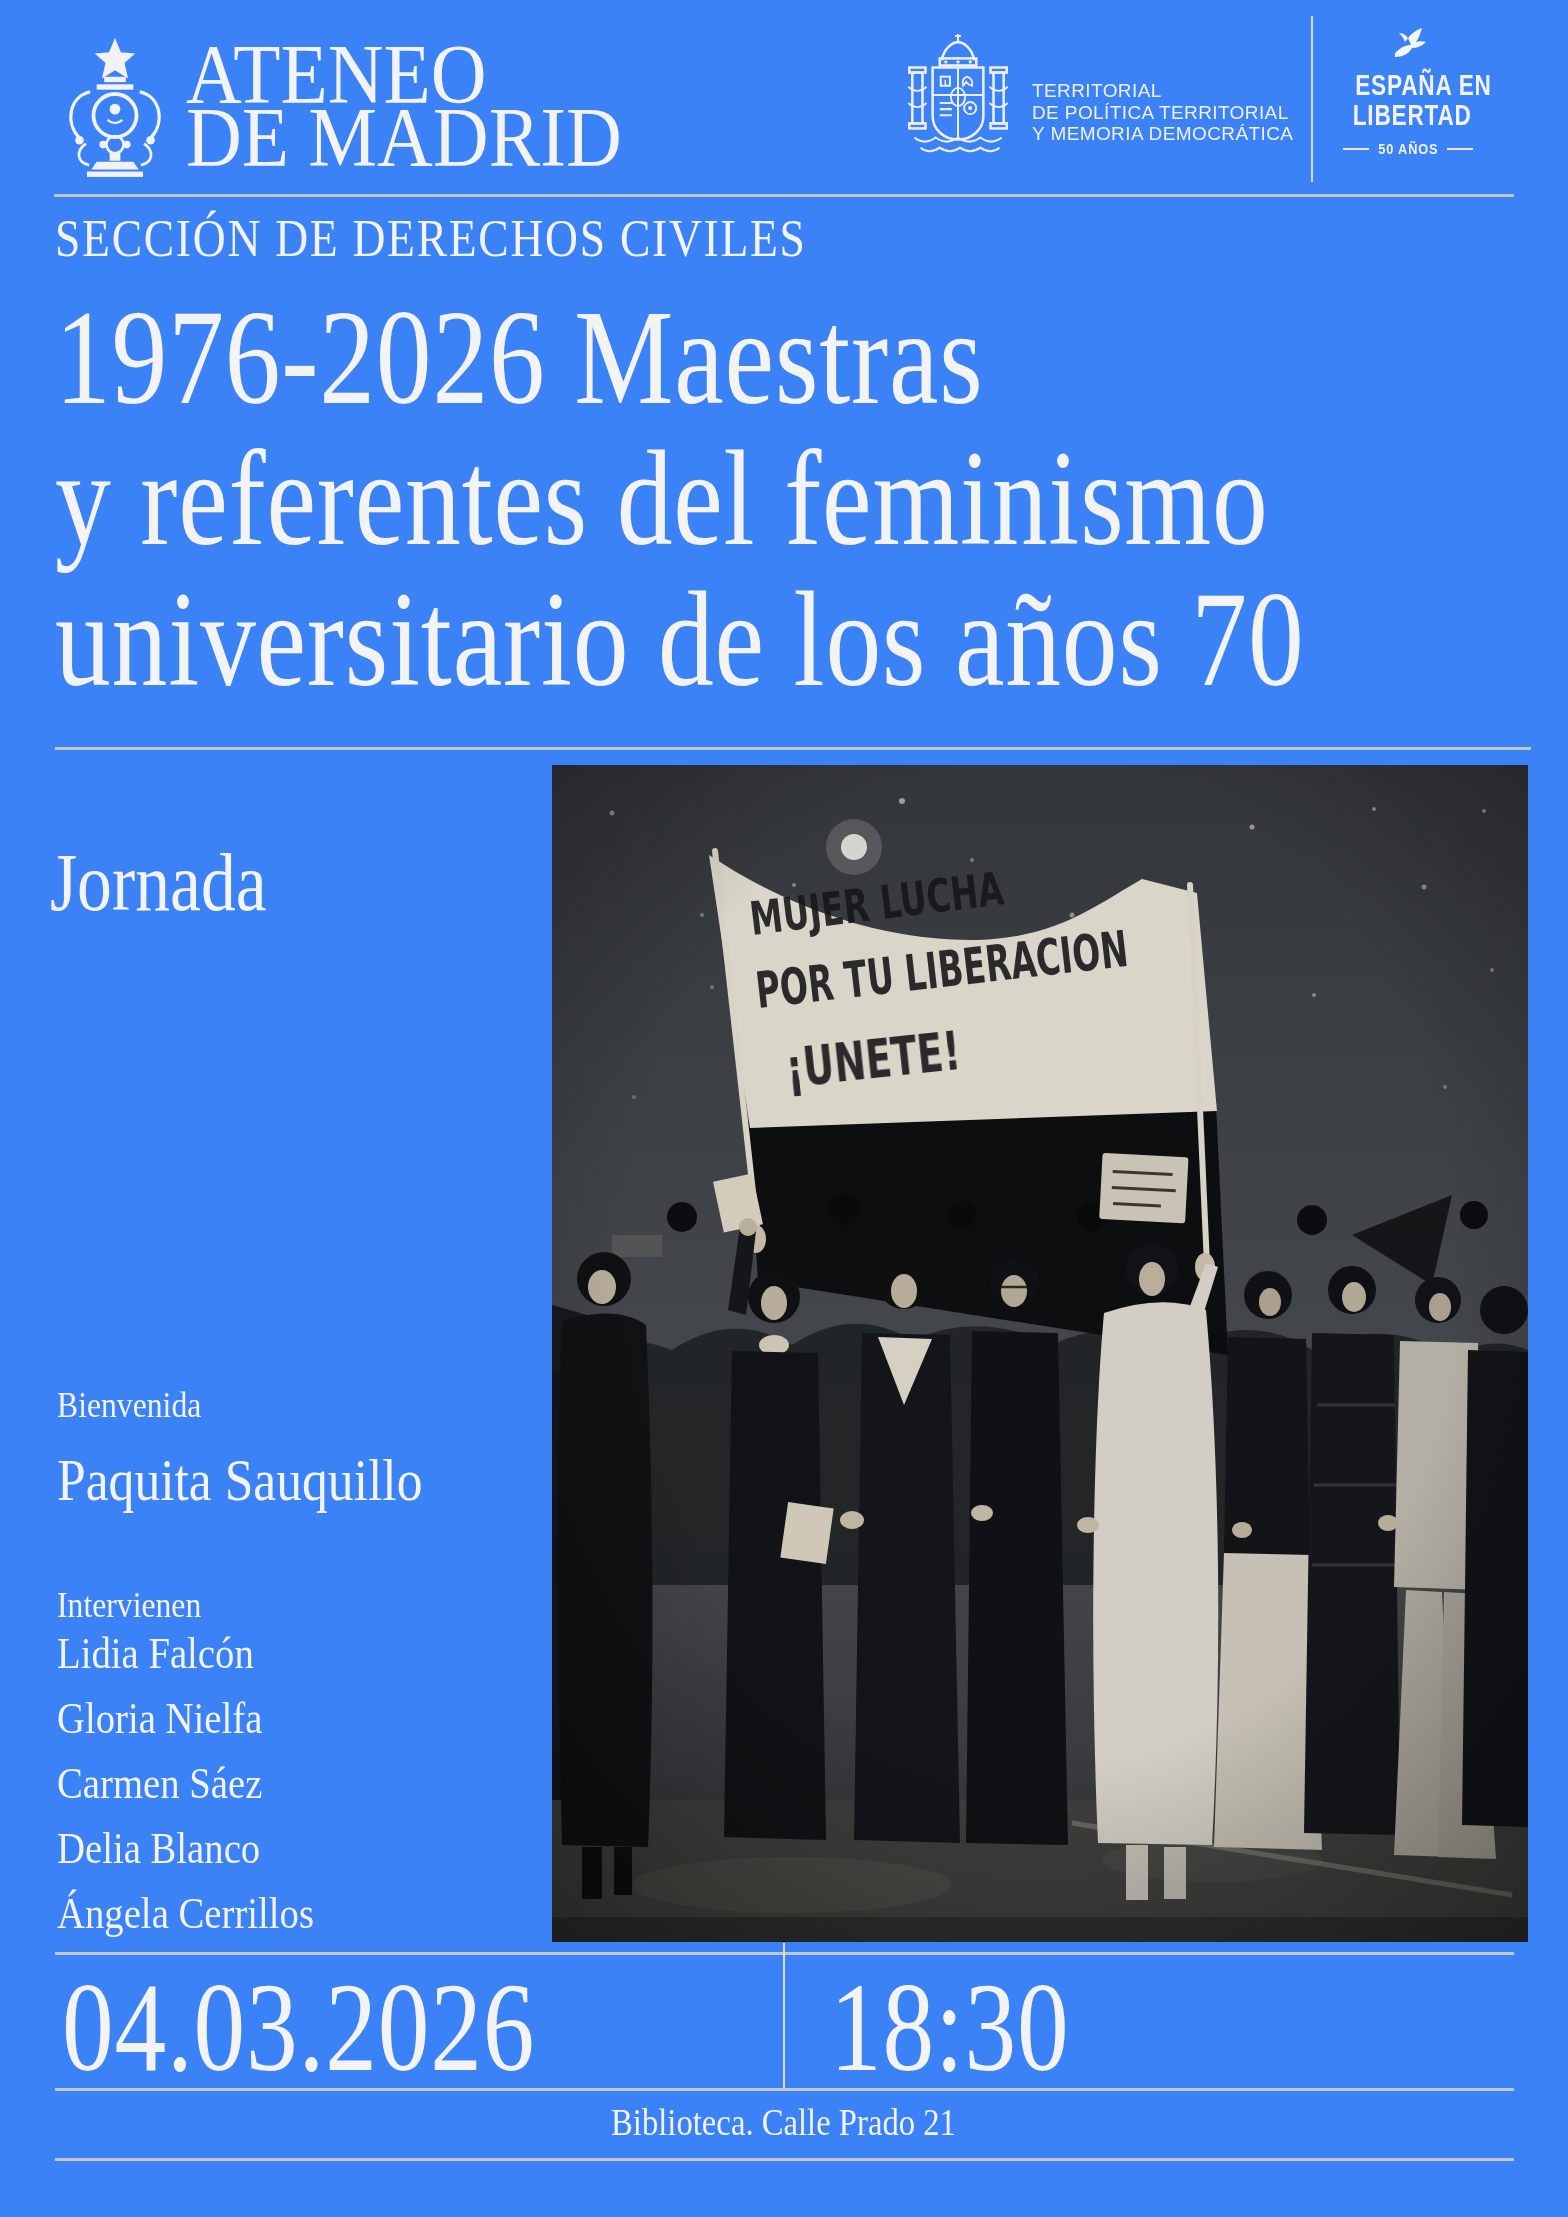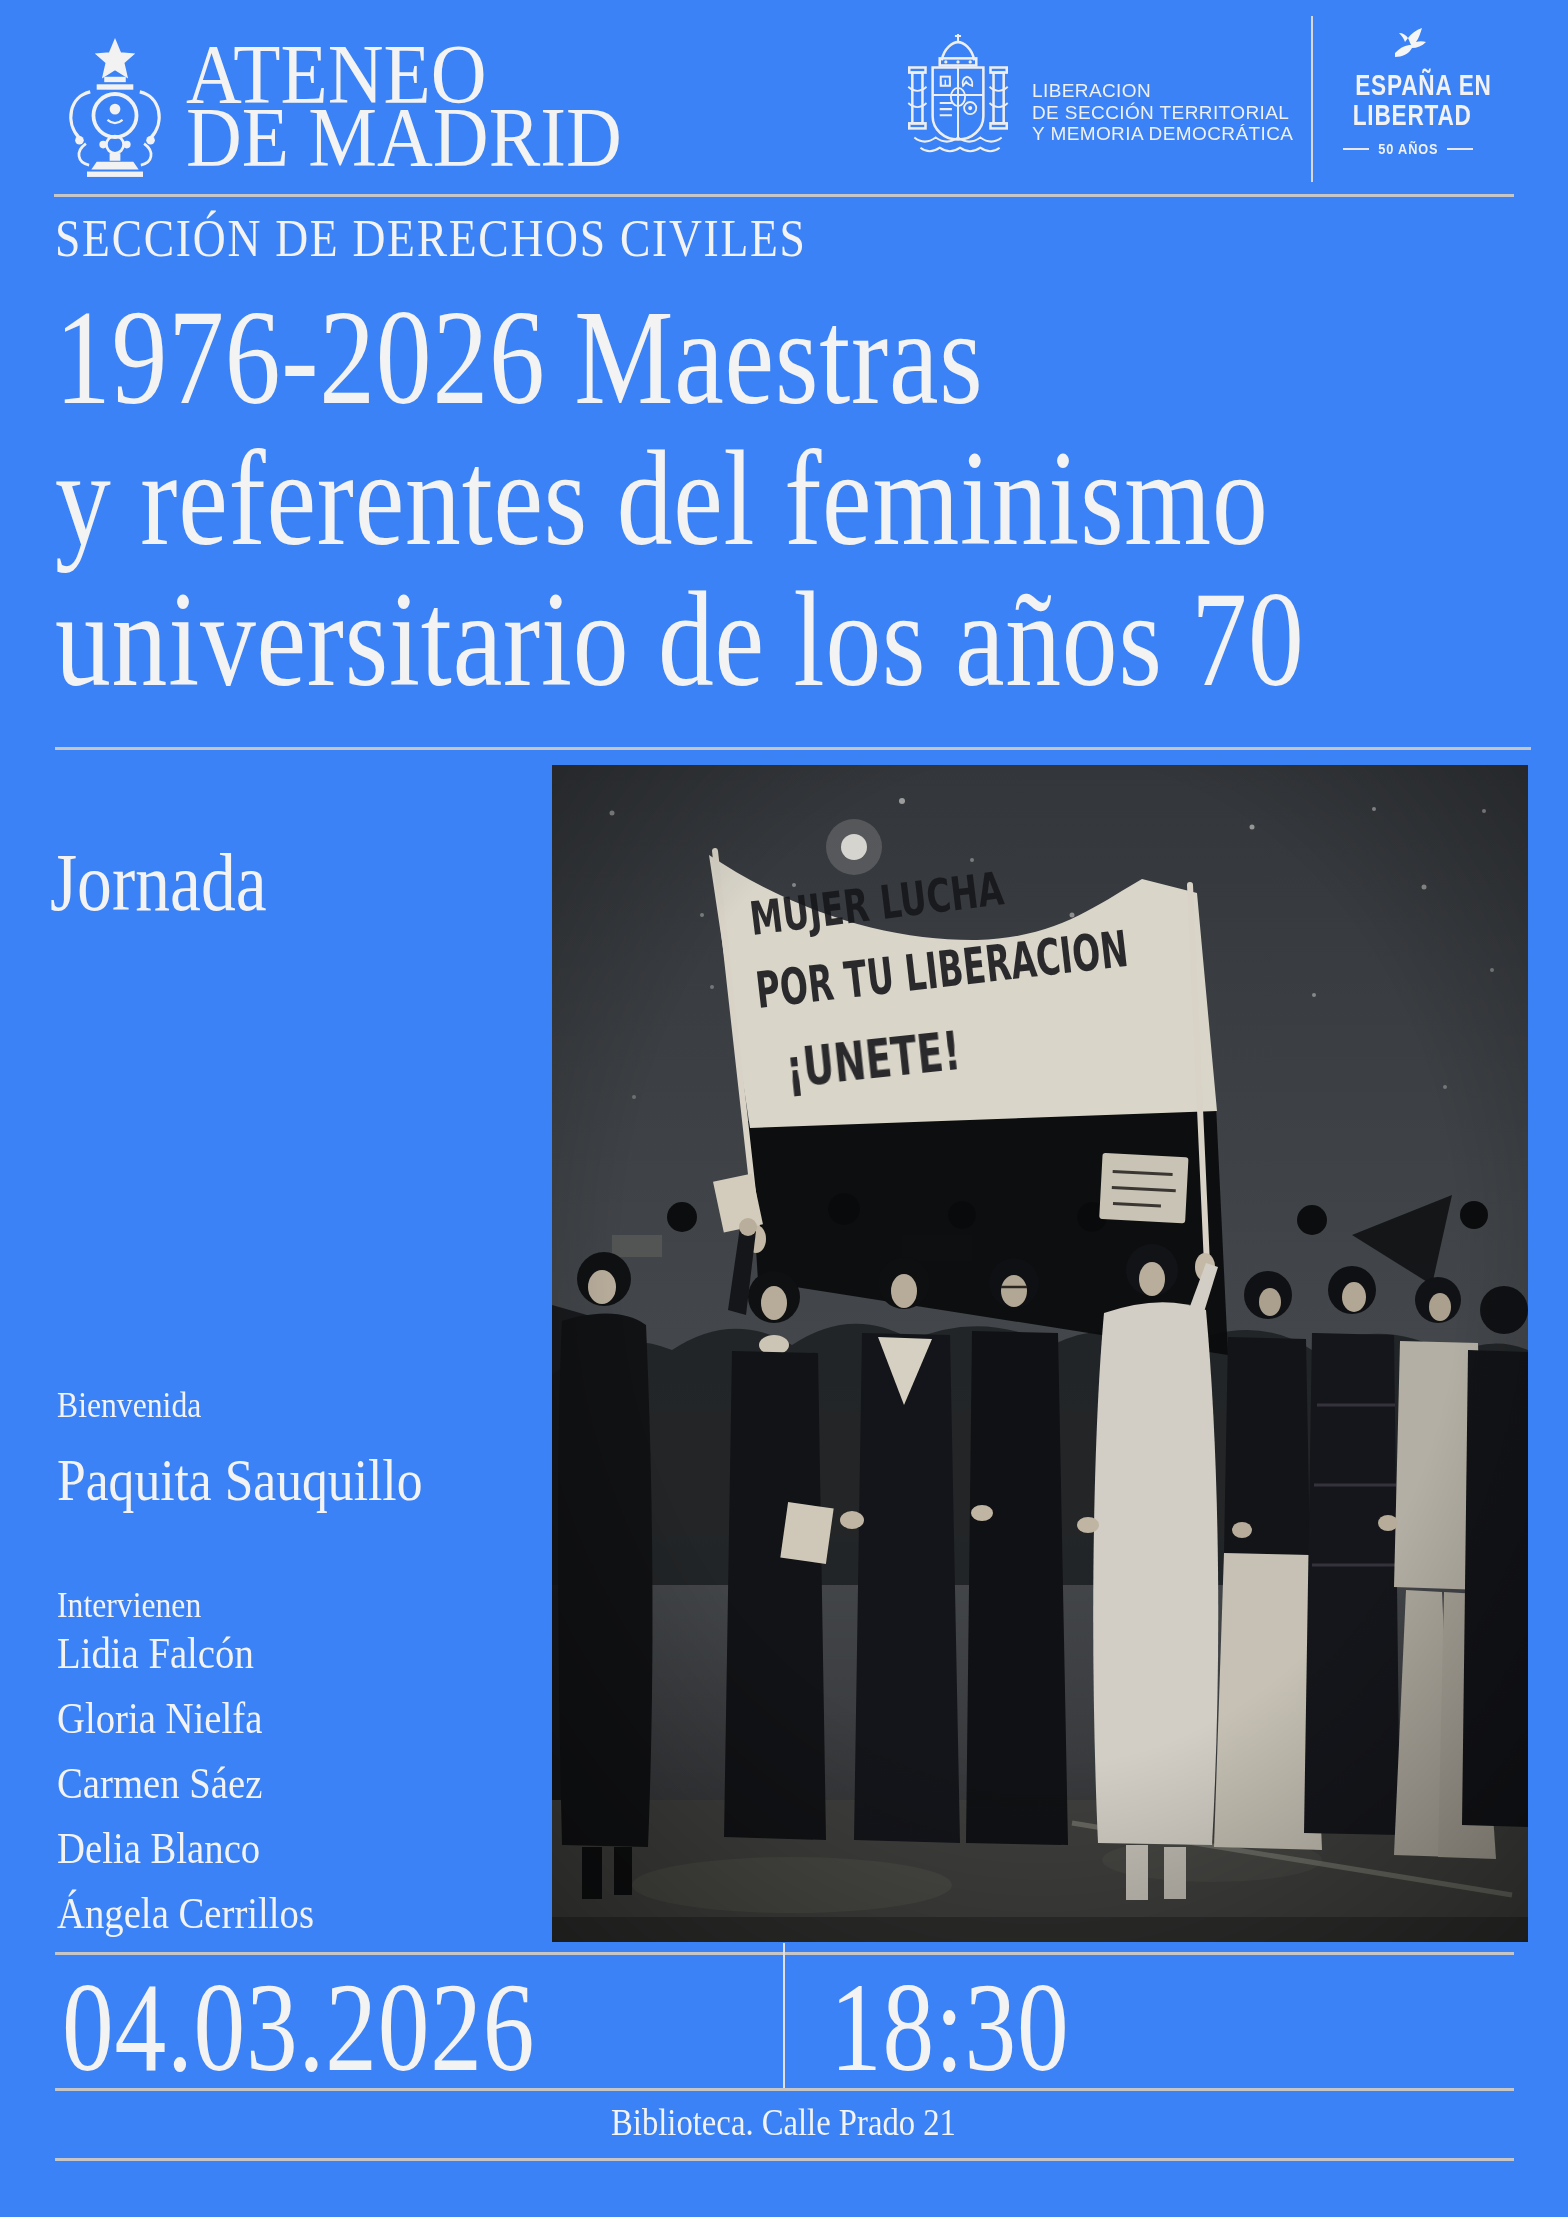--- a/index.html
+++ b/index.html
@@ -84,22 +84,22 @@
       <rect x="90" y="38" width="10" height="50"></rect>
       <rect x="87" y="33" width="16" height="5"></rect>
       <rect x="87" y="88" width="16" height="5"></rect>
       <path d="M86,52 q9,8 18,0 M86,68 q9,8 18,0" stroke-width="1.8"></path>
       <path d="M12,102 q10,8 21,0 q11,8 22,0 q11,8 22,0 q11,8 21,0" stroke-width="2"></path>
       <path d="M18,112 q9,7 19,0 q10,7 20,0 q10,7 20,0 q10,7 19,0" stroke-width="2"></path>
     </g>
   </svg>
 
   <div class="abs sans" style="left:1032px;top:80px;font-size:19px;line-height:21.5px;letter-spacing:.4px;">
-    <div>LIBERACION</div>
-    <div>DE SECCIÓN TERRITORIAL</div>
+    <div>TERRITORIAL</div>
+    <div>DE POLÍTICA TERRITORIAL</div>
     <div>Y MEMORIA DEMOCRÁTICA</div>
   </div>
 
   <div class="vline" style="left:1311px;top:16px;height:166px;"></div>
 
   <div class="abs espana" style="left:1336px;top:26px;width:144px;">
     <svg width="40" height="40" viewBox="0 0 40 40">
       <path fill="#f5f5f5" d="M7,27 C13,21 18,19 23,19 L20,12 C23,8 28,4 34,2 C32,8 31,12 28,16 C31,15 35,15 38,16 C34,20 29,22 24,22 C21,28 14,31 7,31 Z"></path>
       <path fill="#f5f5f5" d="M20,12 C18,9 15,7 11,7 C14,10 16,13 17,16 Z"></path>
     </svg>

